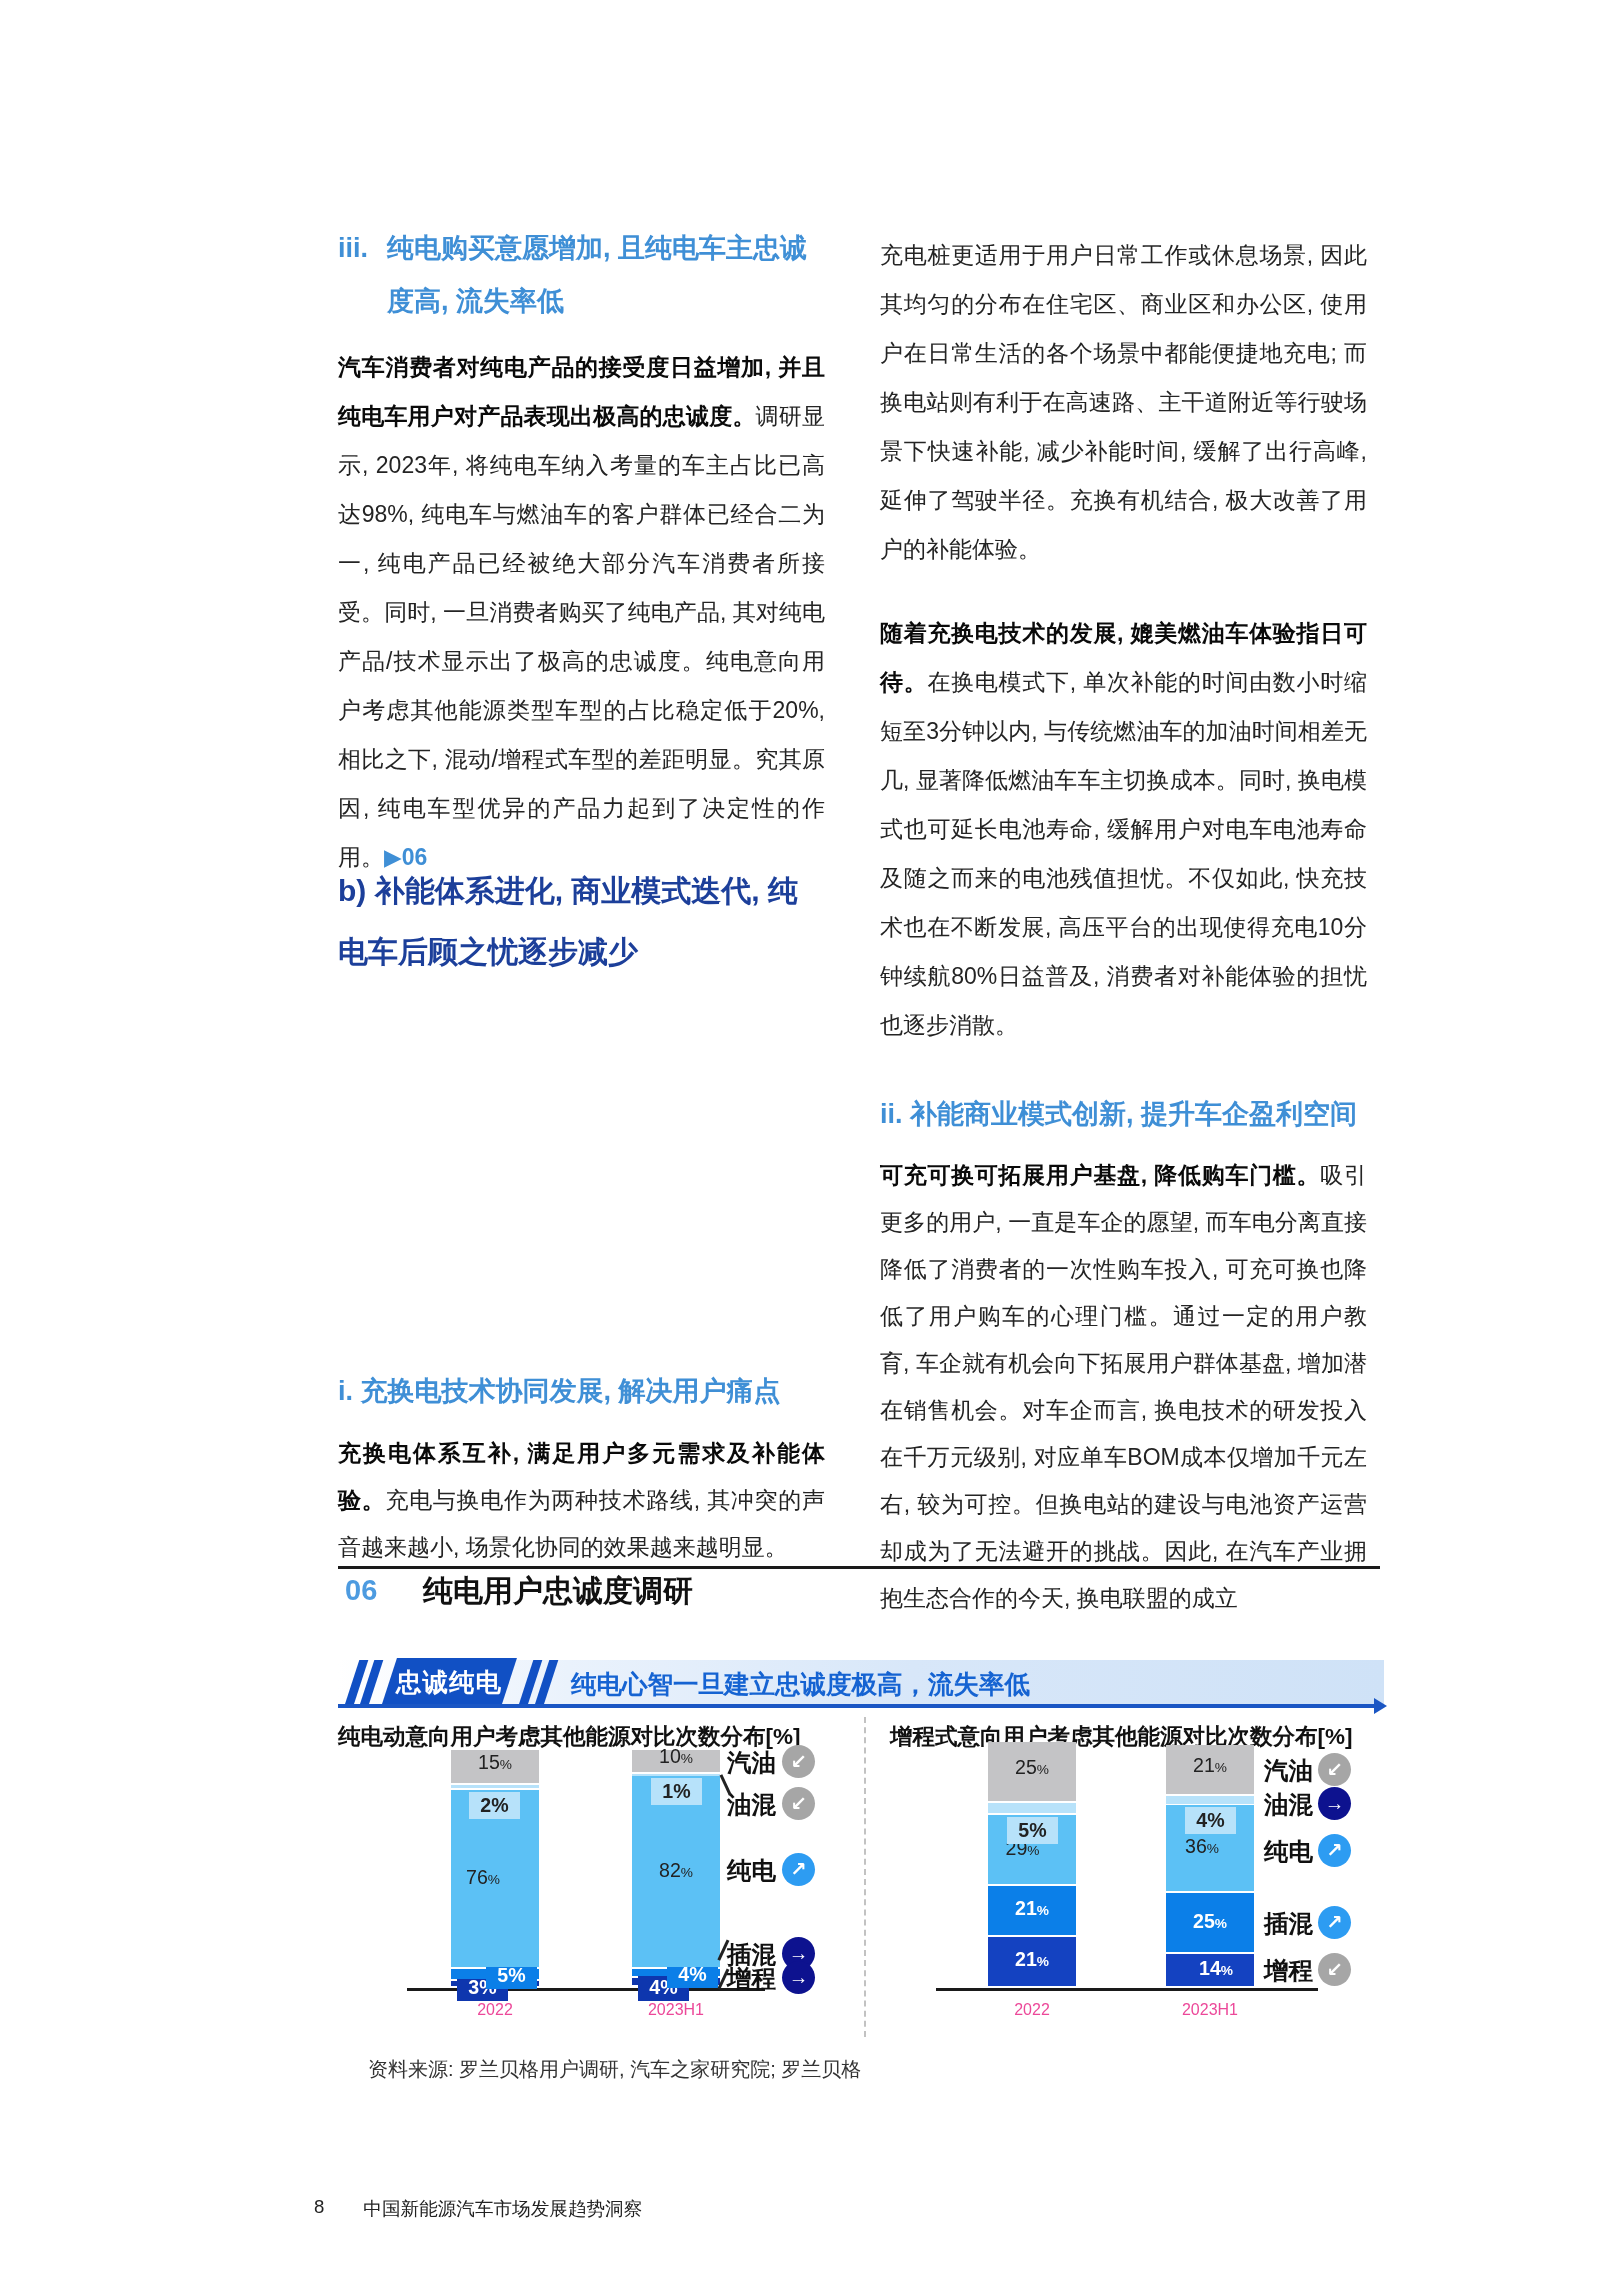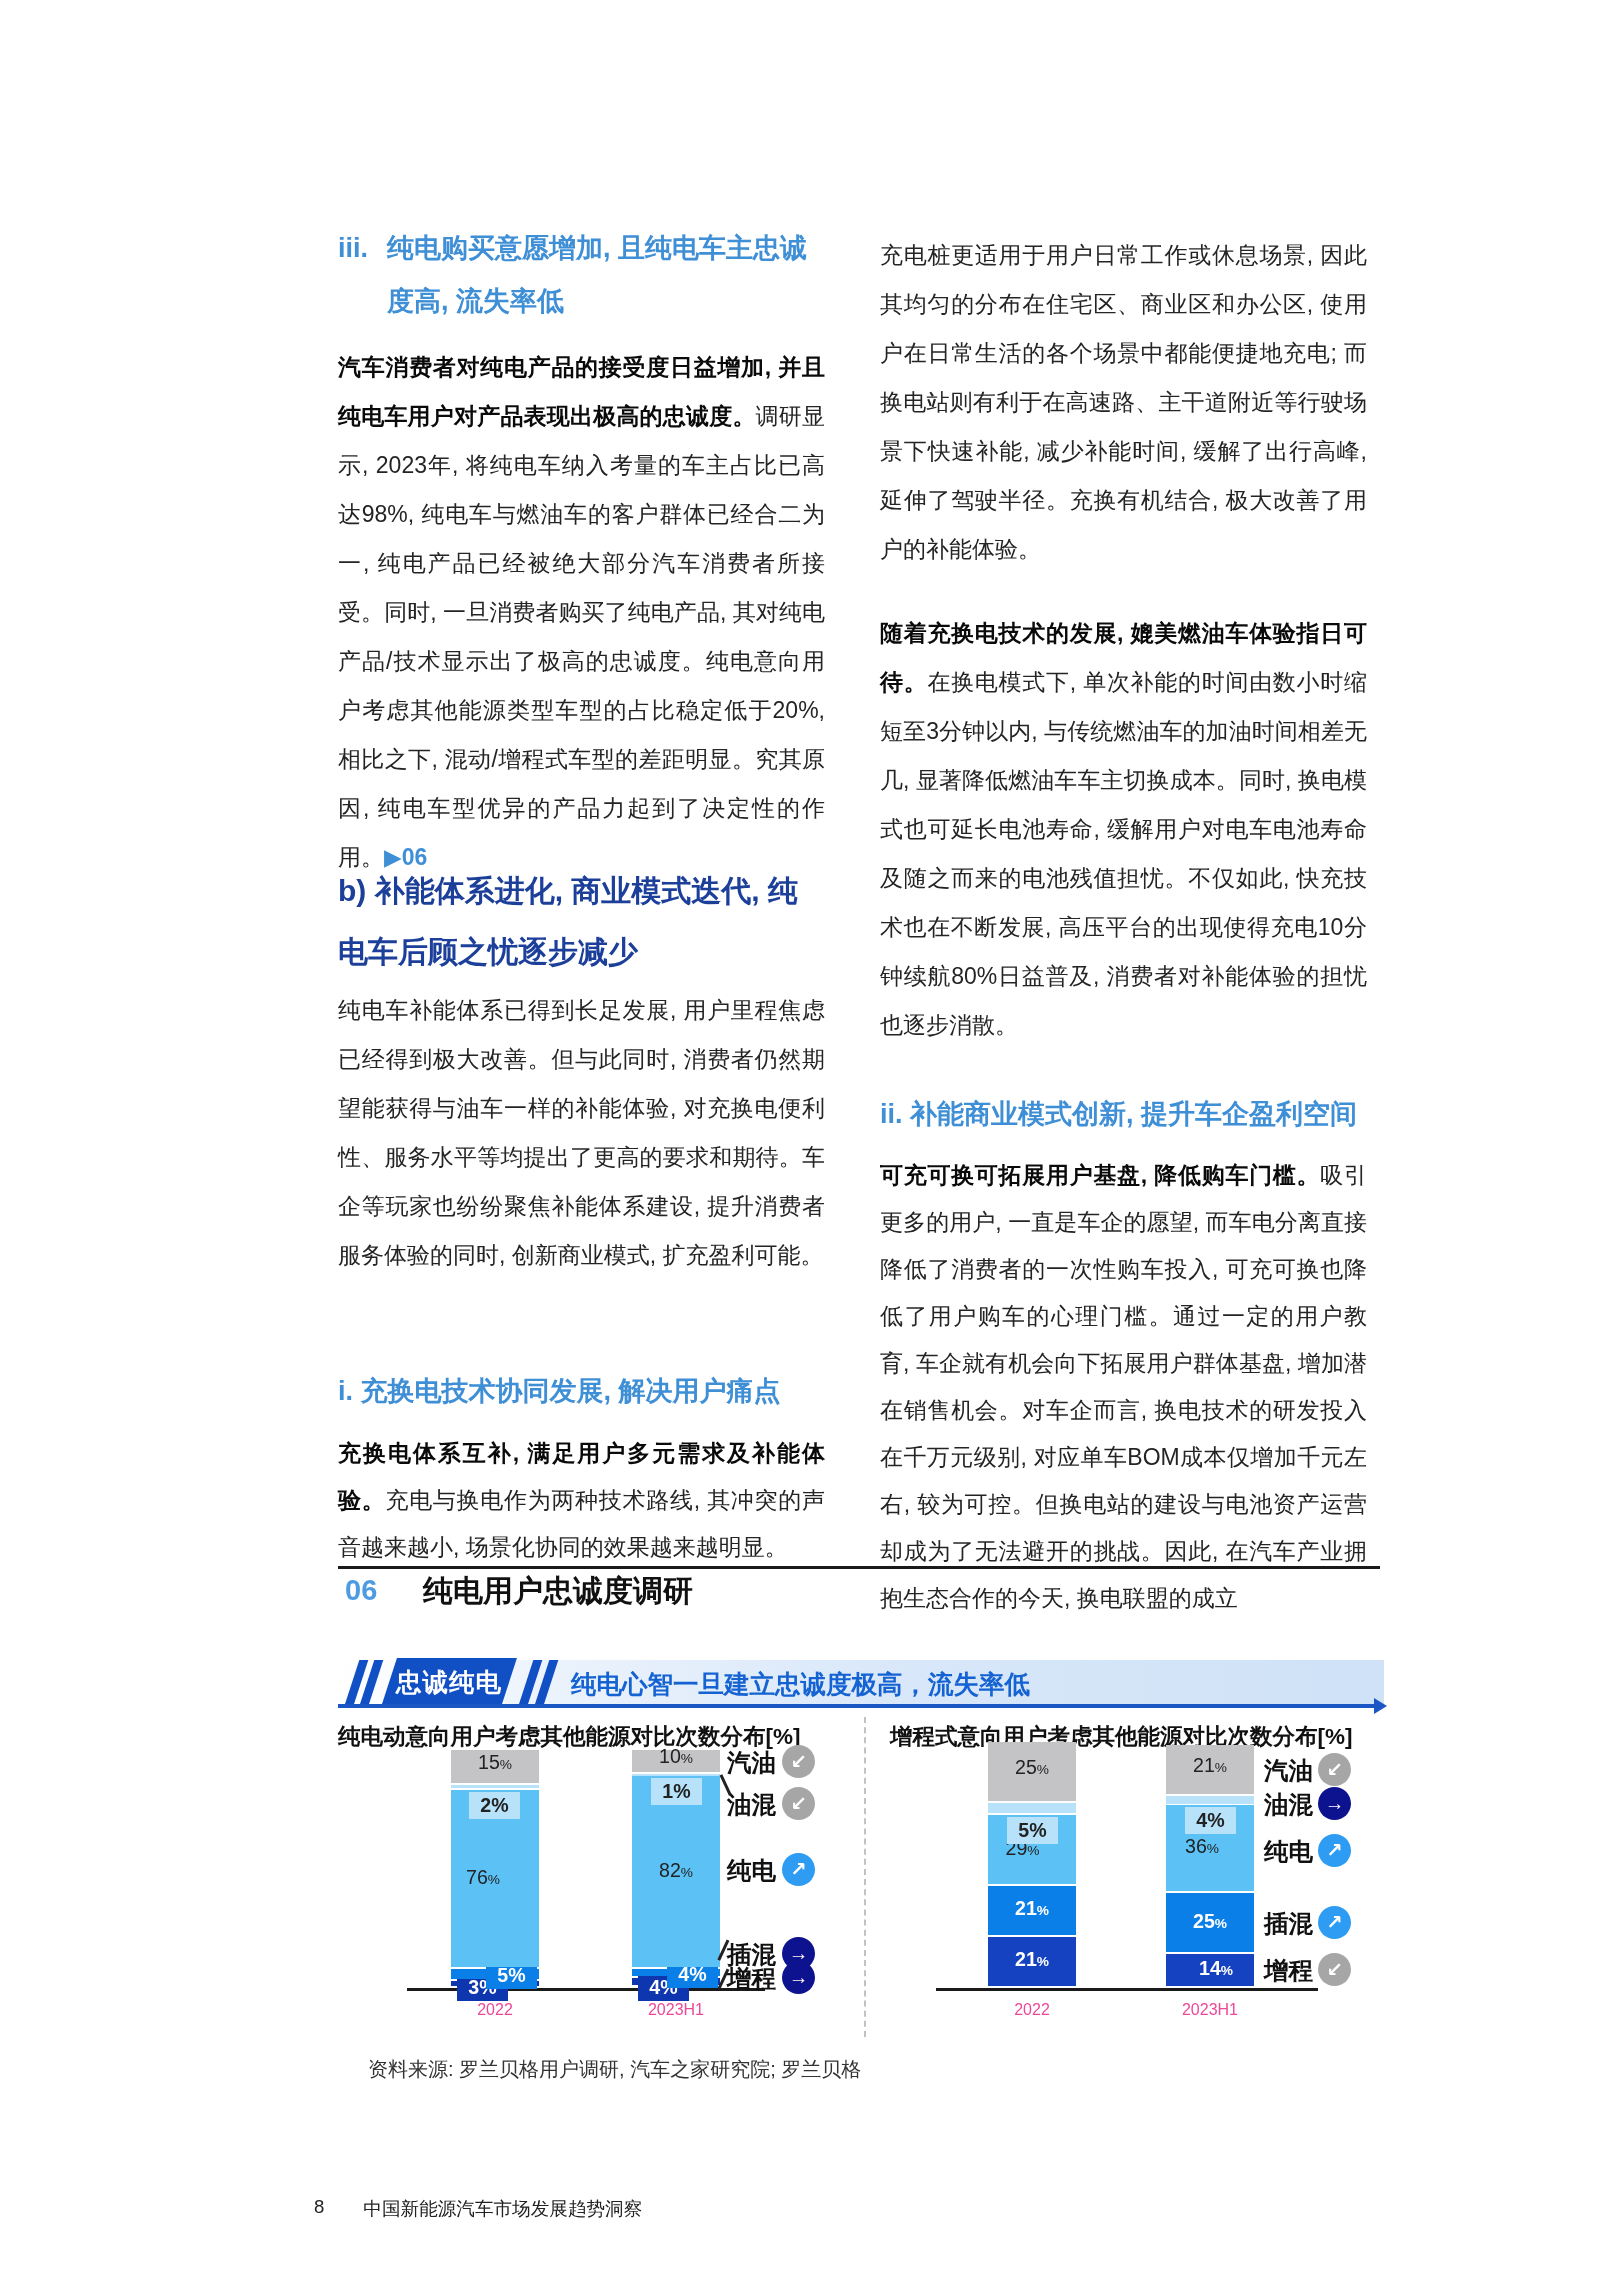--- a/index.html
+++ b/index.html
@@ -59,21 +59,20 @@
 
   <h2 class="tblock colL h-light h-flex" style="top:200px;">
     <span>iii.</span>
     <span>纯电购买意愿增加, 且纯电车主忠诚度高, 流失率低</span>
   </h2>
 
   <p class="tblock colL body" style="top:320px;"><span class="lead">汽车消费者对纯电产品的接受度日益增加, 并且纯电车用户对产品表现出极高的忠诚度。</span><span>调研显示, 2023年, 将纯电车纳入考量的车主占比已高达98%, 纯电车与燃油车的客户群体已经合二为一, 纯电产品已经被绝大部分汽车消费者所接受。同时, 一旦消费者购买了纯电产品, 其对纯电产品/技术显示出了极高的忠诚度。纯电意向用户考虑其他能源类型车型的占比稳定低于20%, 相比之下, 混动/增程式车型的差距明显。究其原因, 纯电车型优异的产品力起到了决定性的作用。</span><span class="ref-link">▶06</span></p>
 
   <h2 class="tblock colL h-navy" style="top:835px;">b) 补能体系进化, 商业模式迭代, 纯电车后顾之忧逐步减少</h2>
 
-  <p class="tblock colL body" style="top:963px;">纯电车补能体系已得到长足发展, 用户里程焦虑已经得到极大改善。但与此同时, 消费者仍然期望能获得与油车一样的补能体验, 对充换电便利性、服务水平等均提出了更高的要求和期待。车企等玩家也纷纷聚焦补能体系建设, 提升消费者服务体验的同时, 创新商业模式, 扩充盈利可能。</p>
 
   <h2 class="tblock colL h-light" style="top:1343px;">i. 充换电技术协同发展, 解决用户痛点</h2>
 
   <p class="tblock colL body tight" style="top:1407px;"><span class="lead">充换电体系互补, 满足用户多元需求及补能体验。</span><span>充电与换电作为两种技术路线, 其冲突的声音越来越小, 场景化协同的效果越来越明显。</span></p>
 
   <p class="tblock colR body" style="top:208px;">充电桩更适用于用户日常工作或休息场景, 因此其均匀的分布在住宅区、商业区和办公区, 使用户在日常生活的各个场景中都能便捷地充电; 而换电站则有利于在高速路、主干道附近等行驶场景下快速补能, 减少补能时间, 缓解了出行高峰, 延伸了驾驶半径。充换有机结合, 极大改善了用户的补能体验。</p>
 
   <p class="tblock colR body" style="top:586px;"><span class="lead">随着充换电技术的发展, 媲美燃油车体验指日可待。</span><span>在换电模式下, 单次补能的时间由数小时缩短至3分钟以内, 与传统燃油车的加油时间相差无几, 显著降低燃油车车主切换成本。同时, 换电模式也可延长电池寿命, 缓解用户对电车电池寿命及随之而来的电池残值担忧。不仅如此, 快充技术也在不断发展, 高压平台的出现使得充电10分钟续航80%日益普及, 消费者对补能体验的担忧也逐步消散。</span></p>
 
   <h2 class="tblock colR h-light" style="top:1066px;">ii. 补能商业模式创新, 提升车企盈利空间</h2>

